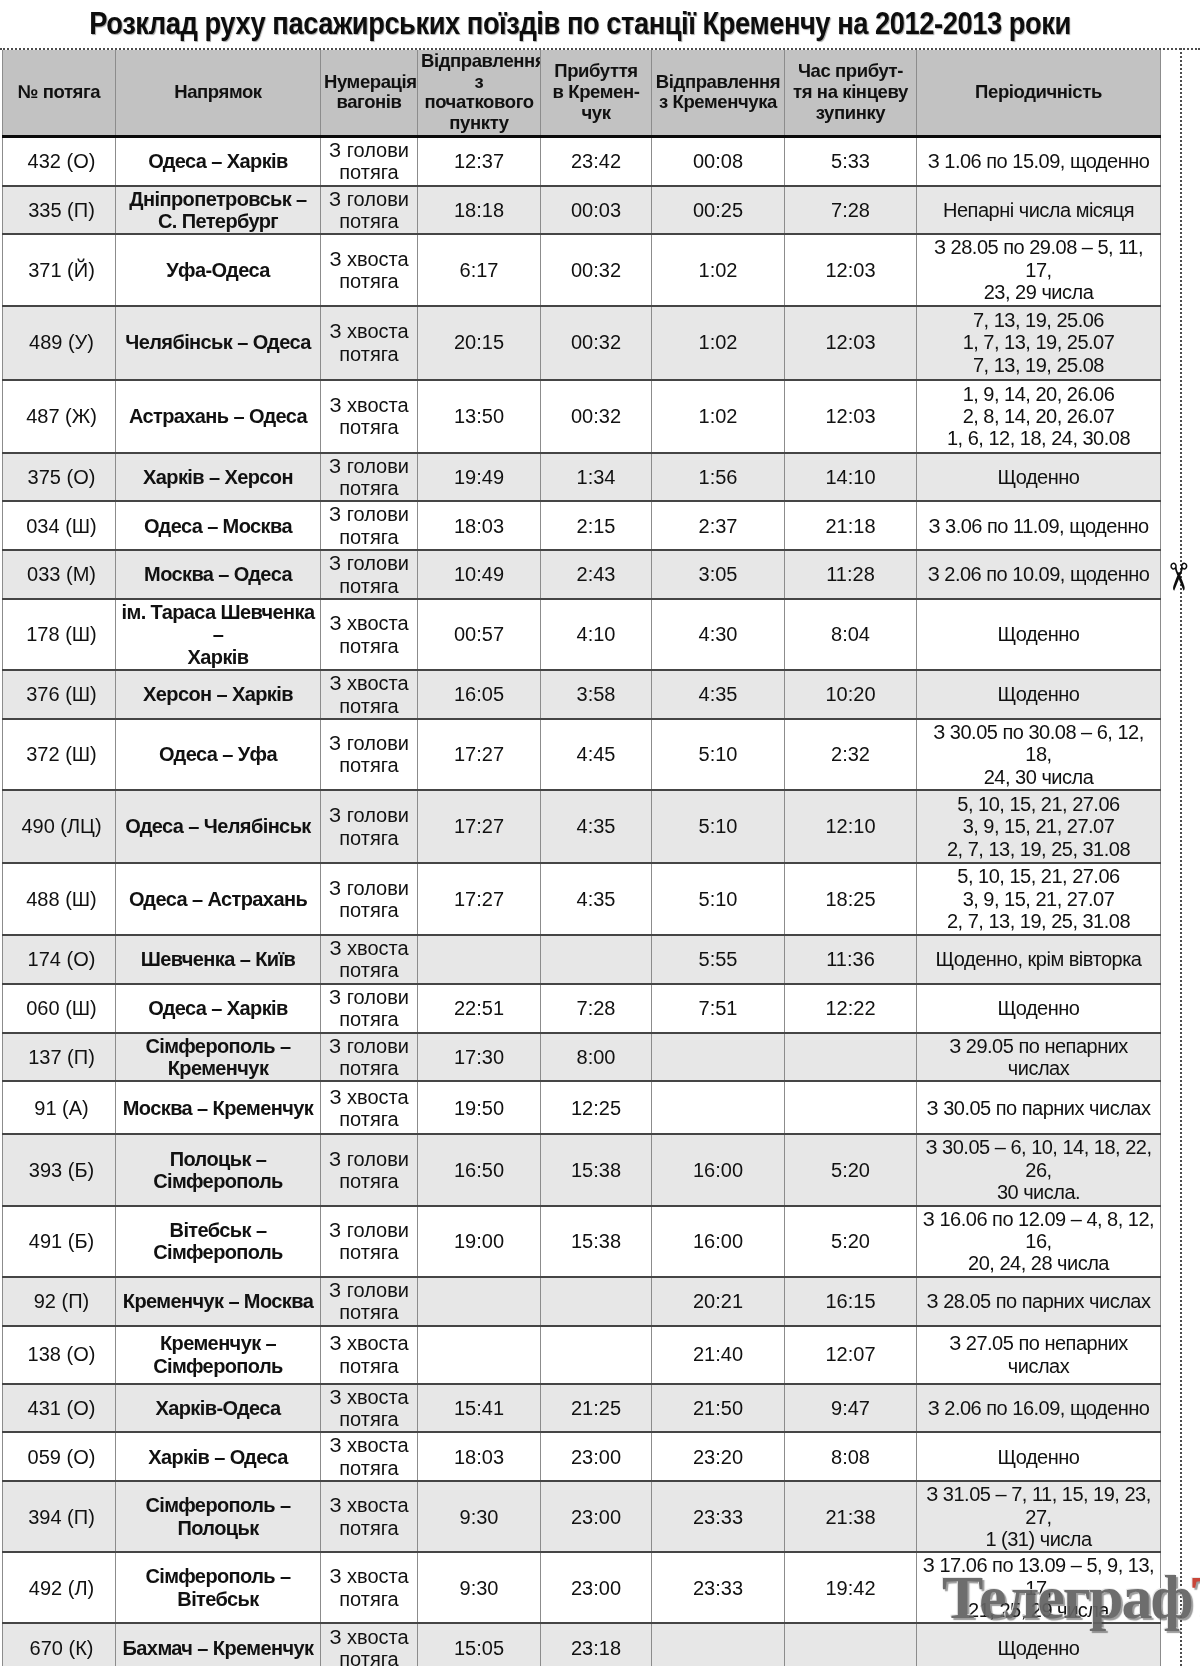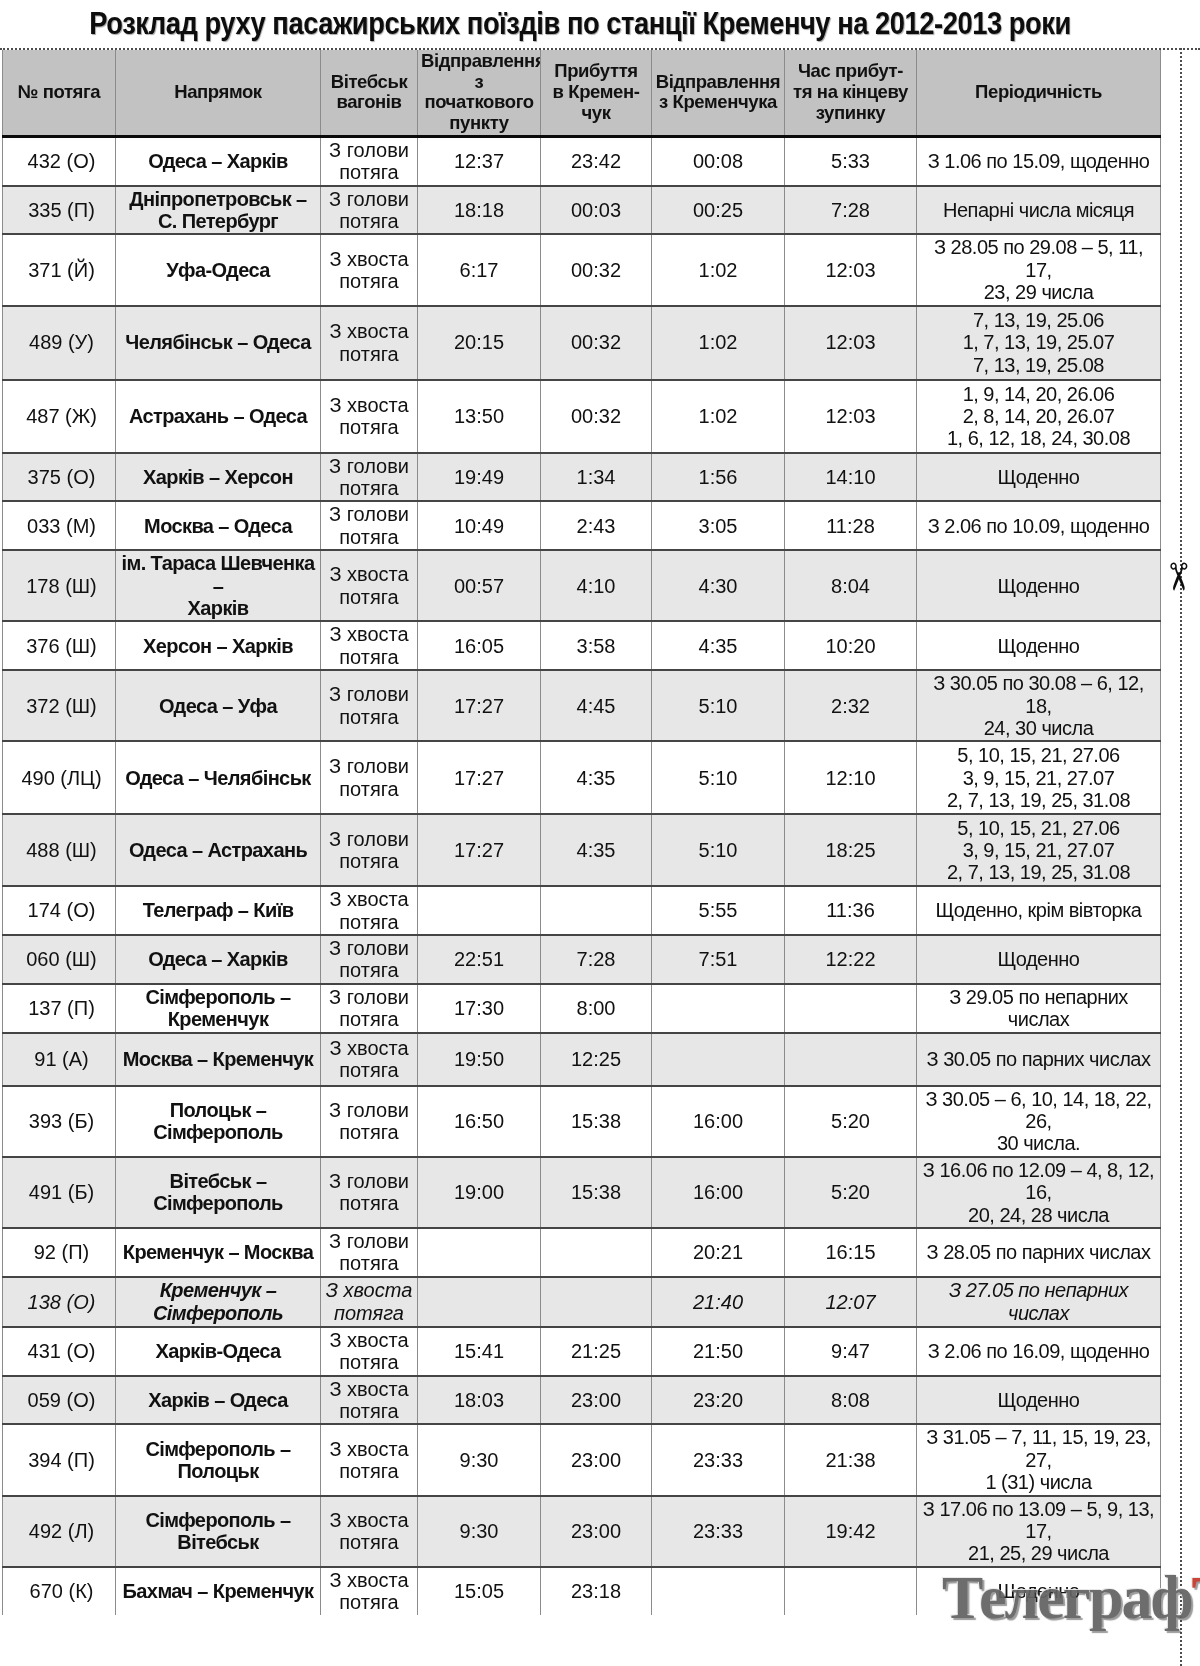--- a/index.html
+++ b/index.html
@@ -71,21 +71,21 @@
       <col style="width: 123px;">
       <col style="width: 111px;">
       <col style="width: 133px;">
       <col style="width: 132px;">
       <col style="width: 244px;">
     </colgroup>
   <thead>
       <tr>
         <th>№ потяга</th>
         <th>Напрямок</th>
-        <th>Вітебськ
+        <th>Нумерація
 вагонів</th>
         <th>Відправлення
 з початкового
 пункту</th>
         <th>Прибуття
 в Кремен-
 чук</th>
         <th>Відправлення
 з Кременчука</th>
         <th>Час прибут-
@@ -161,20 +161,31 @@
         <td class="c-direction">Харків – Херсон</td>
         <td class="c-numeration">З голови
 потяга</td>
         <td class="c-time">19:49</td>
         <td class="c-time">1:34</td>
         <td class="c-time">1:56</td>
         <td class="c-time">14:10</td>
         <td class="c-periodicity">Щоденно</td>
       </tr>
       <tr style="height: 46px;">
+        <td class="c-num">034 (Ш)</td>
+        <td class="c-direction">Одеса – Москва</td>
+        <td class="c-numeration">З голови
+потяга</td>
+        <td class="c-time">18:03</td>
+        <td class="c-time">2:15</td>
+        <td class="c-time">2:37</td>
+        <td class="c-time">21:18</td>
+        <td class="c-periodicity">З 3.06 по 11.09, щоденно</td>
+      </tr>
+      <tr style="height: 46px;">
         <td class="c-num">033 (М)</td>
         <td class="c-direction">Москва – Одеса</td>
         <td class="c-numeration">З голови
 потяга</td>
         <td class="c-time">10:49</td>
         <td class="c-time">2:43</td>
         <td class="c-time">3:05</td>
         <td class="c-time">11:28</td>
         <td class="c-periodicity">З 2.06 по 10.09, щоденно</td>
       </tr>
@@ -234,21 +245,21 @@
         <td class="c-time">17:27</td>
         <td class="c-time">4:35</td>
         <td class="c-time">5:10</td>
         <td class="c-time">18:25</td>
         <td class="c-periodicity">5, 10, 15, 21, 27.06
 3, 9, 15, 21, 27.07
 2, 7, 13, 19, 25, 31.08</td>
       </tr>
       <tr style="height: 48px;">
         <td class="c-num">174 (О)</td>
-        <td class="c-direction">Телеграф – Київ</td>
+        <td class="c-direction">Шевченка – Київ</td>
         <td class="c-numeration">З хвоста
 потяга</td>
         <td class="c-time"></td>
         <td class="c-time"></td>
         <td class="c-time">5:55</td>
         <td class="c-time">11:36</td>
         <td class="c-periodicity">Щоденно, крім вівторка</td>
       </tr>
       <tr style="height: 38px;">
         <td class="c-num">060 (Ш)</td>
@@ -313,21 +324,21 @@
         <td class="c-num">92 (П)</td>
         <td class="c-direction">Кременчук – Москва</td>
         <td class="c-numeration">З голови
 потяга</td>
         <td class="c-time"></td>
         <td class="c-time"></td>
         <td class="c-time">20:21</td>
         <td class="c-time">16:15</td>
         <td class="c-periodicity">З 28.05 по парних числах</td>
       </tr>
-      <tr style="height: 50px; font-style: italic;">
+      <tr style="height: 58px;">
         <td class="c-num">138 (О)</td>
         <td class="c-direction">Кременчук –
 Сімферополь</td>
         <td class="c-numeration">З хвоста
 потяга</td>
         <td class="c-time"></td>
         <td class="c-time"></td>
         <td class="c-time">21:40</td>
         <td class="c-time">12:07</td>
         <td class="c-periodicity">З 27.05 по непарних числах</td>

